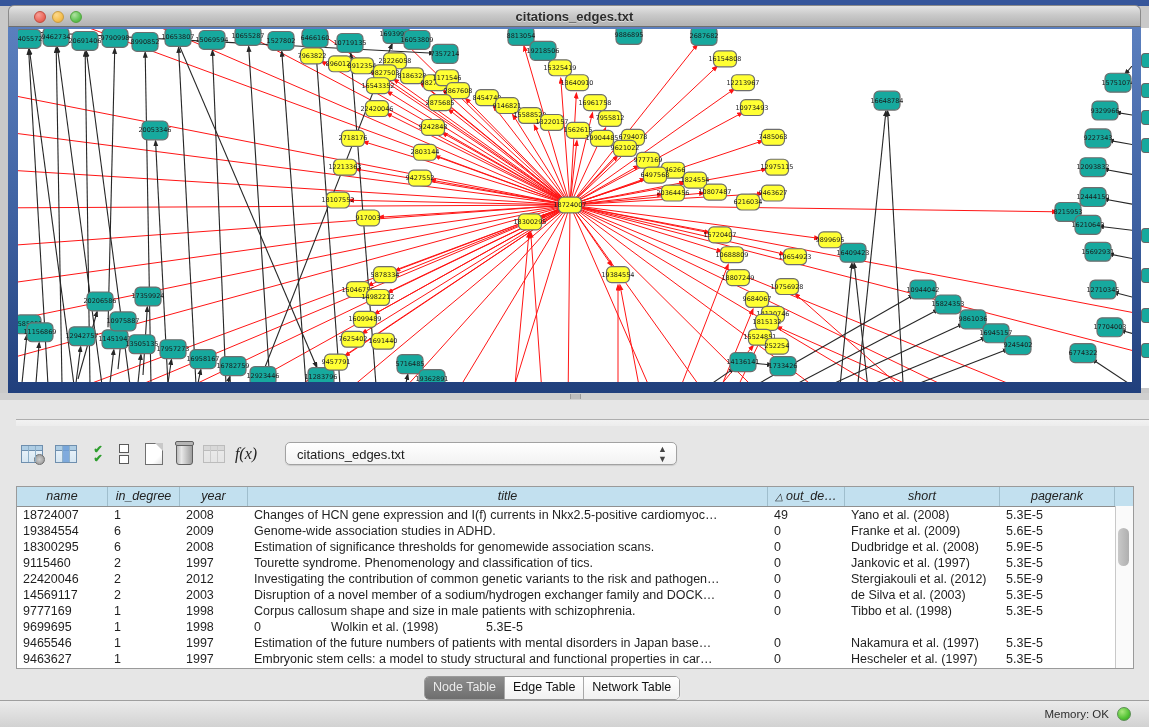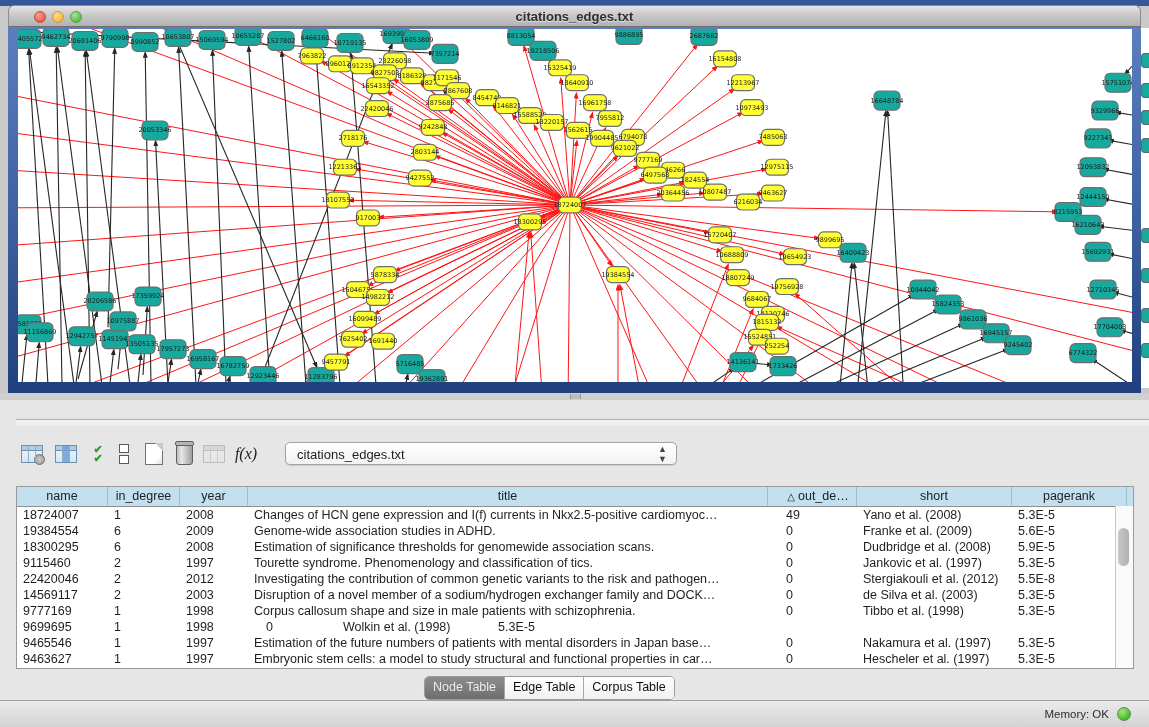--- a/index.html
+++ b/index.html
@@ -52,25 +52,25 @@
   .tb-icon{position:absolute; top:2px; width:28px; height:28px; display:flex; align-items:center; justify-content:center;}
   .fx{font-family:"Liberation Serif",serif; font-style:italic; font-size:16px; color:#222;}
   .combo{position:absolute; left:285px; top:4px; width:392px; height:23px; background:linear-gradient(#ffffff,#f2f2f2);
     border:1px solid #a2a2a2; border-radius:5px; box-sizing:border-box; box-shadow:0 1px 1px rgba(0,0,0,.12);}
   .combo-text{position:absolute; left:11px; top:4px; font-size:13px; color:#1d1d1d;}
   .combo-arrows{position:absolute; right:9px; top:1px; font-size:9px; color:#444; line-height:10px; text-align:center;}
 
   
   .tbl{position:absolute; left:16px; top:60px; width:1118px; height:183px; background:#ffffff; border:1px solid #9a9a9a; box-sizing:border-box; overflow:hidden;}
   .thead{display:flex; height:19px; background:#c2e0ef; border-bottom:1px solid #8f8f8f;}
-  .th{box-sizing:border-box; border-right:1px solid #9fbecd; font-size:12.5px; color:#222; text-align:center; line-height:18px; overflow:hidden; white-space:nowrap; background:#c2e0ef;}
+  .th{box-sizing:border-box; border-right:1px solid #9fbecd; font-size:12.5px; color:#222; text-align:center; line-height:18px; overflow:hidden; white-space:nowrap; background:#c2e0ef;font-style:italic;}
   .th .sortmark{font-size:10px; margin-right:3px;}
   .trow{display:flex; height:16px;}
   .td{box-sizing:border-box; padding-left:6px; font-size:12.5px; color:#1f1f1f; line-height:16px; overflow:hidden; white-space:nowrap;}
-  .c0{width:91px;} .c1{width:72px;} .c2{width:68px;} .c3{width:520px;} .c4{width:77px;margin-left:12px;} .c5{width:155px;} .c6{width:115px;}
+  .c0{width:91px;} .c1{width:72px;} .c2{width:68px;} .c3{width:520px;} .c4{width:77px;} .c5{width:155px;} .c6{width:115px;}
   .vscroll{position:absolute; right:0; top:19px; bottom:0; width:17px; background:#fafafa; border-left:1px solid #c8c8c8;}
   .vthumb{position:absolute; left:2px; top:22px; width:11px; height:38px; background:linear-gradient(90deg,#c9c9c9,#afafaf); border-radius:6px;}
 
   
   .tabs{position:absolute; left:424px; top:250px; height:22px; display:flex; border:1px solid #9b9b9b; border-radius:5px; overflow:hidden; background:#fdfdfd; box-shadow:0 1px 1px rgba(255,255,255,.8);}
   .tab{padding:0 8px; font-size:12.5px; line-height:21px; color:#111; border-right:1px solid #a8a8a8; background:linear-gradient(#ffffff,#f1f1f1); white-space:nowrap;}
   .tab:last-child{border-right:none;}
   .tab.active{background:linear-gradient(#8d8d8d,#6e6e6e); color:#ececec;}
 
   
@@ -624,21 +624,21 @@
               <div class="td c5">Jankovic et al. (1997)</div>
               <div class="td c6">5.3E-5</div>
             </div>
             <div class="trow">
               <div class="td c0">22420046</div>
               <div class="td c1">2</div>
               <div class="td c2">2012</div>
               <div class="td c3">Investigating the contribution of common genetic variants to the risk and pathogen…</div>
               <div class="td c4">0</div>
               <div class="td c5">Stergiakouli et al. (2012)</div>
-              <div class="td c6">5.5E-8</div>
+              <div class="td c6">5.5E-9</div>
             </div>
             <div class="trow">
               <div class="td c0">14569117</div>
               <div class="td c1">2</div>
               <div class="td c2">2003</div>
               <div class="td c3">Disruption of a novel member of a sodium/hydrogen exchanger family and DOCK…</div>
               <div class="td c4">0</div>
               <div class="td c5">de Silva et al. (2003)</div>
               <div class="td c6">5.3E-5</div>
             </div>
@@ -679,21 +679,21 @@
             </div>
           </div>
         <div class="vscroll">
           <div class="vthumb"></div>
         </div>
       </div>
 
       <div class="tabs" id="tabs">
           <div class="tab active">Node Table</div>
           <div class="tab">Edge Table</div>
-          <div class="tab">Corpus Table</div>
+          <div class="tab">Network Table</div>
         </div>
     </div>
 
     <div class="statusbar">
       <span class="mem-label">Memory: OK</span>
       <span class="mem-dot"></span>
     </div>
   </div>
 </div>
 

